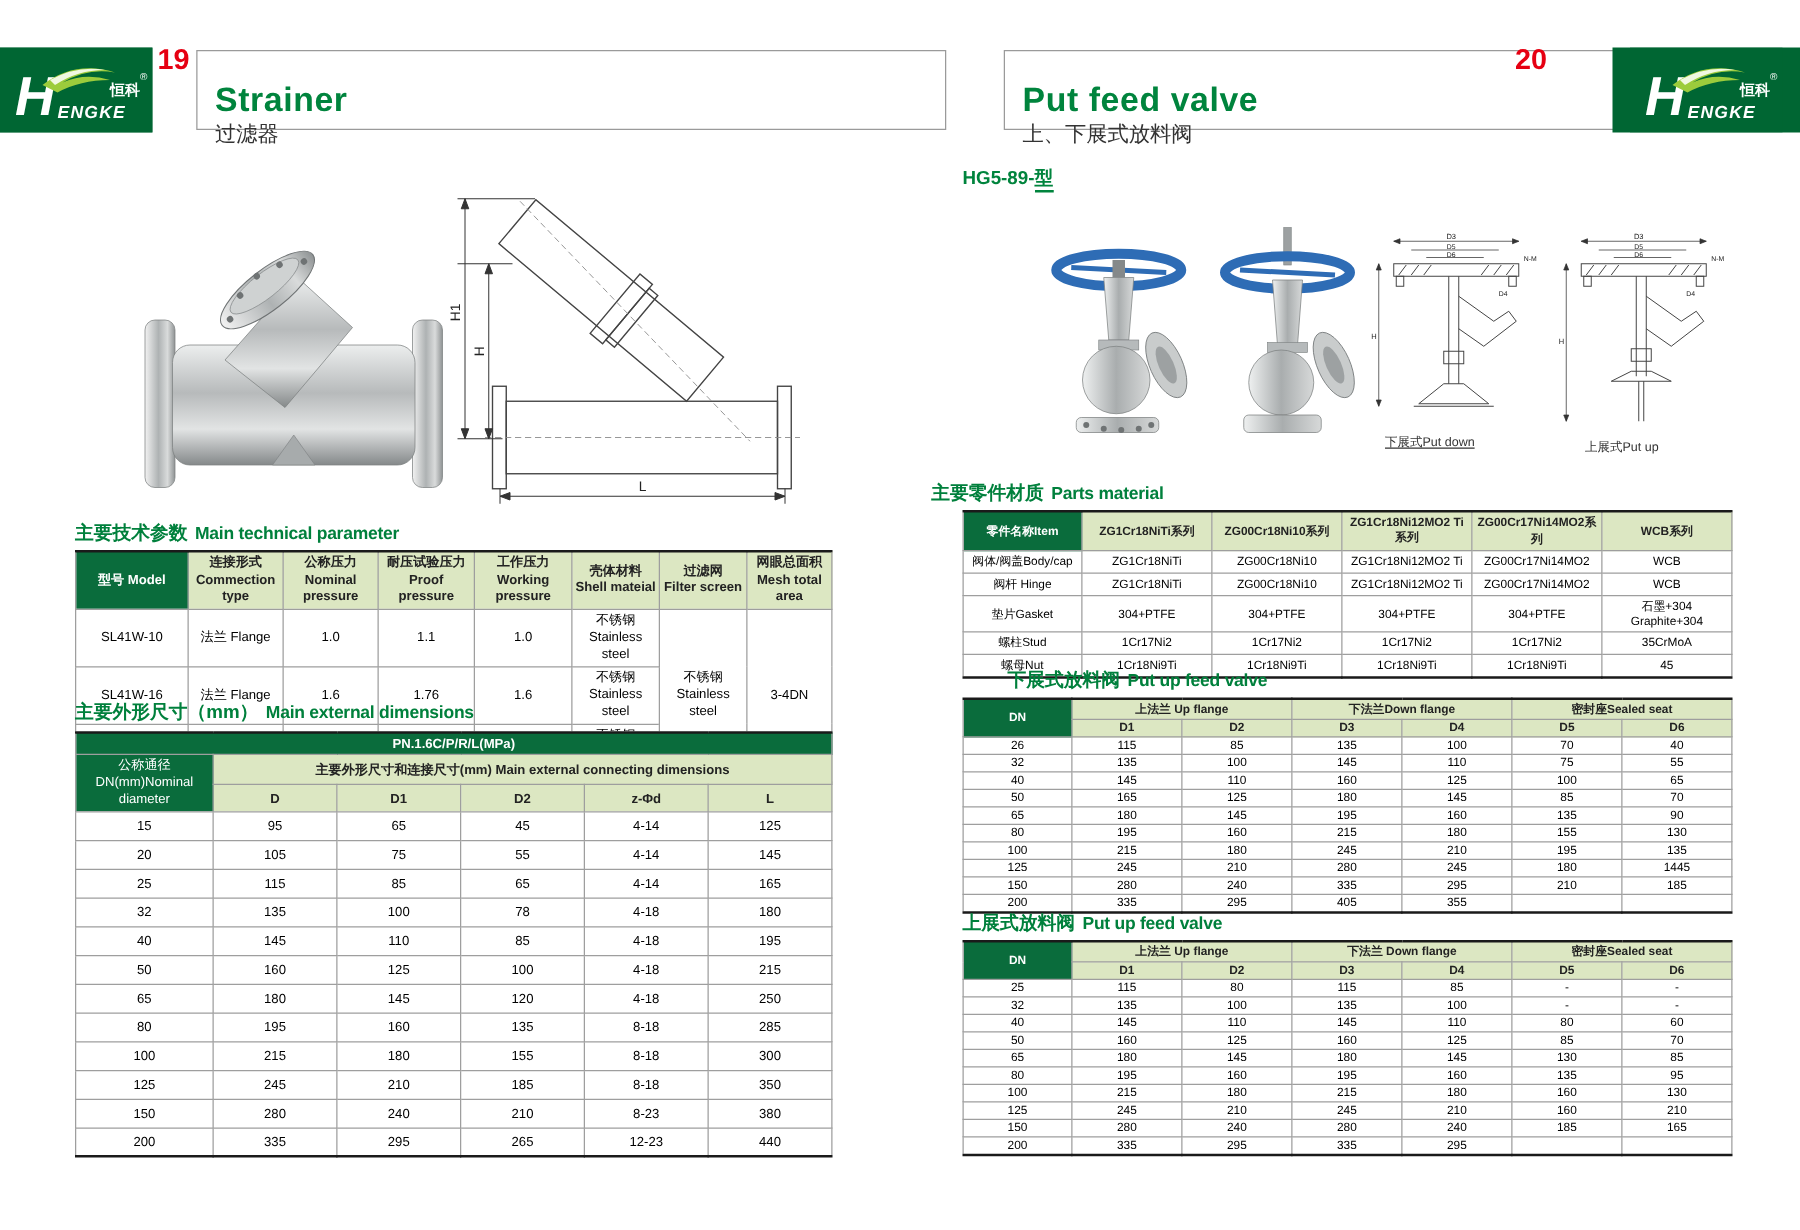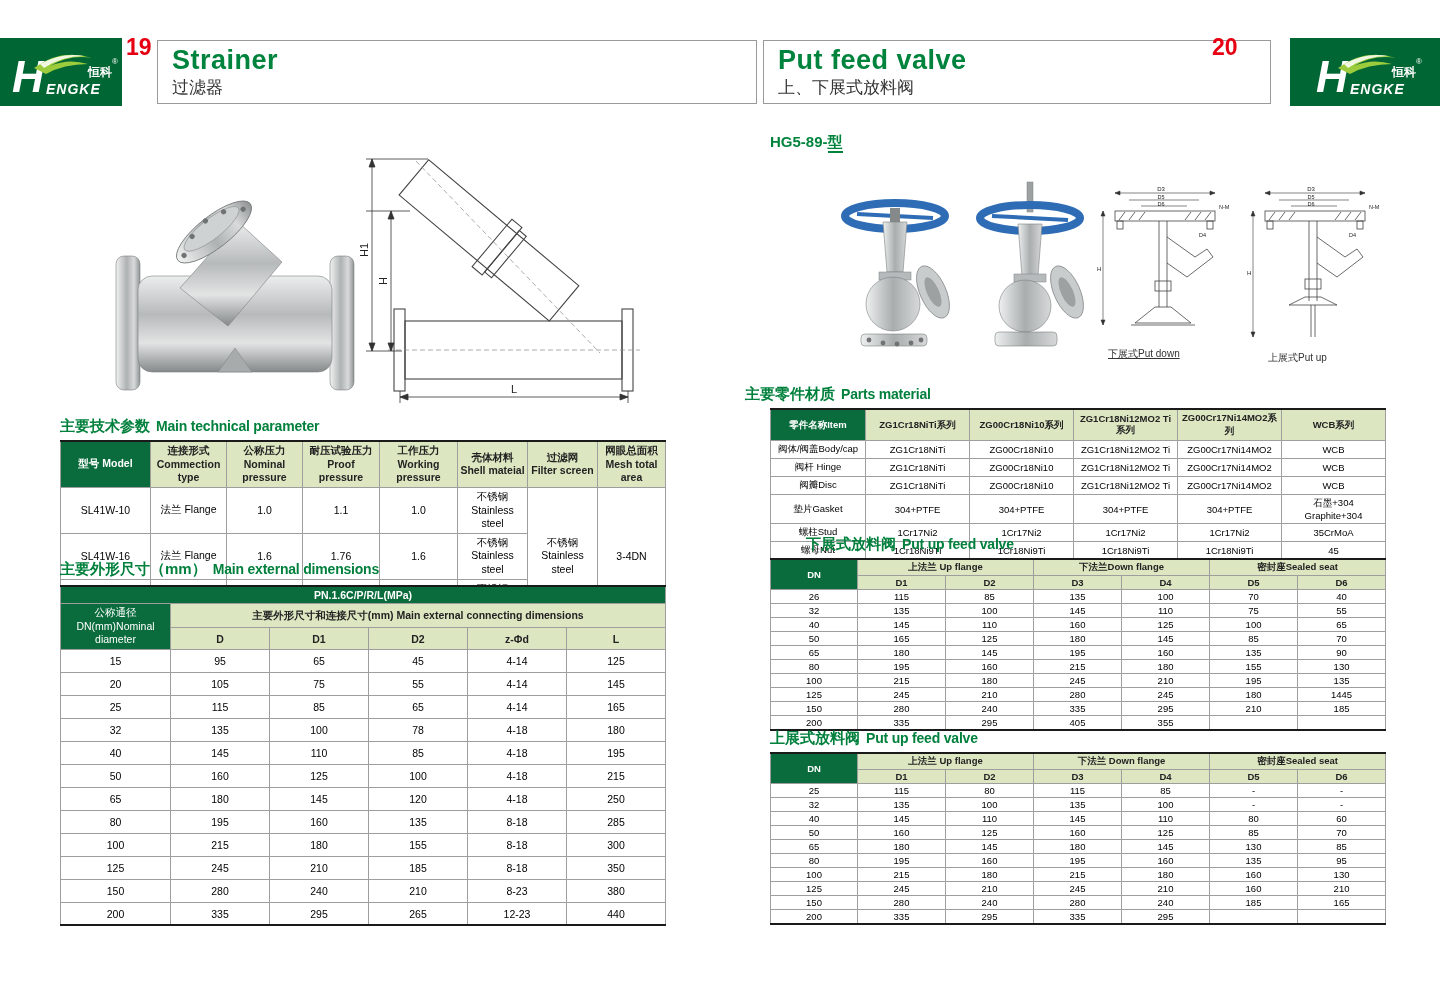--- a/index.html
+++ b/index.html
@@ -9,22 +9,22 @@
 
   
   .logo-box { position:absolute; top:38px; height:68px; background:#006633; }
   .logo-left { left:0; width:122px; }
   .logo-right { left:1290px; width:150px; }
   .pagenum { position:absolute; top:34px; font-size:23px; font-weight:bold; color:#e60012; }
   .pn-left { left:126px; }
   .pn-right { left:1212px; }
   .title-box { position:absolute; top:40px; height:64px; border:1px solid #9a9a9a; background:#fff; padding:5px 14px; }
   .tb-left { left:157px; width:600px; }
-  .tb-right { left:763px; width:508px; }
-  .title-en { color:#00843d; font-size:27px; font-weight:bold; letter-spacing:.5px; line-height:1.05; }
+  .tb-right { left:803px; width:508px; }
+  .title-en { color:#00843d; font-size:27px; font-weight:bold; letter-spacing:.5px; line-height:1.05;margin-top:20px; }
   .title-zh { font-size:17px; color:#333; margin-top:2px; }
 
   
   .sec { position:absolute; white-space:nowrap; }
   .sec .zh { color:#00803c; font-size:15px; font-weight:bold; }
   .sec .en { color:#00803c; font-size:14px; font-weight:bold; margin-left:6px; letter-spacing:-.2px; }
 
   .model-code { position:absolute; left:770px; top:133px; color:#00843d; font-weight:bold; font-size:15px; }
   .model-code .u { border-bottom:2px solid #00843d; padding-bottom:1px; }
 
@@ -546,28 +546,20 @@
         </tr>
         <tr>
           <td>阀杆 Hinge</td>
           <td>ZG1Cr18NiTi</td>
           <td>ZG00Cr18Ni10</td>
           <td>ZG1Cr18Ni12MO2 Ti</td>
           <td>ZG00Cr17Ni14MO2</td>
           <td>WCB</td>
         </tr>
         <tr>
-          <td>阀瓣Disc</td>
-          <td>ZG1Cr18NiTi</td>
-          <td>ZG00Cr18Ni10</td>
-          <td>ZG1Cr18Ni12MO2 Ti</td>
-          <td>ZG00Cr17Ni14MO2</td>
-          <td>WCB</td>
-        </tr>
-        <tr>
           <td>垫片Gasket</td>
           <td>304+PTFE</td>
           <td>304+PTFE</td>
           <td>304+PTFE</td>
           <td>304+PTFE</td>
           <td>石墨+304 Graphite+304</td>
         </tr>
         <tr>
           <td>螺柱Stud</td>
           <td>1Cr17Ni2</td>

